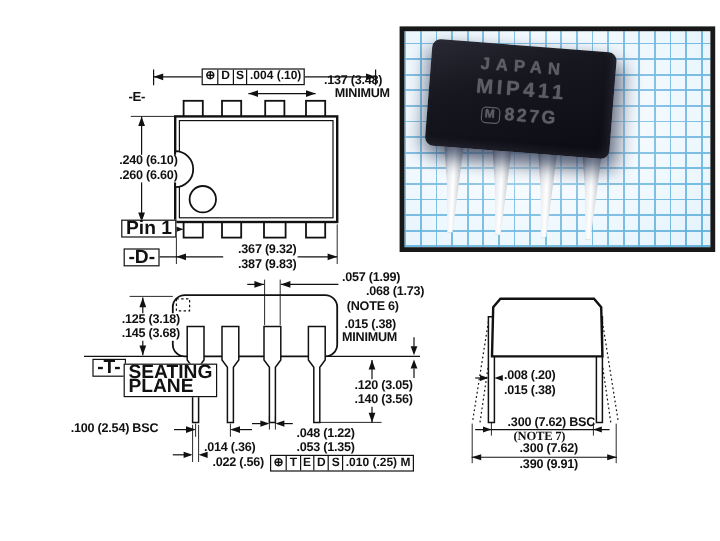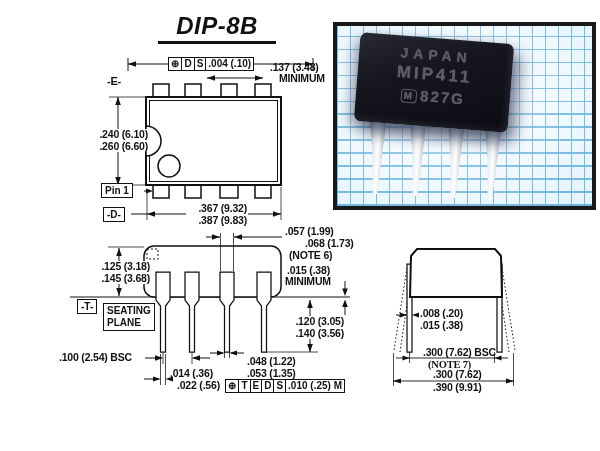--- a/index.html
+++ b/index.html
@@ -3,21 +3,21 @@
 <meta charset="utf-8">
 <style>
   html,body{margin:0;padding:0;background:#fff;}
   #canvas{position:relative;width:600px;height:451px;background:#fff;overflow:hidden;
           font-family:"Liberation Sans",sans-serif;color:#111;}
   svg{position:absolute;overflow:visible;}
   svg line,svg path,svg rect,svg circle,svg polyline{stroke:#111;}
   svg polygon{fill:#111;stroke:none;}
   .dim{position:absolute;font-size:10.5px;font-weight:700;letter-spacing:-0.2px;white-space:nowrap;line-height:11.5px;}
   .dimc{text-align:right;background:#fff;padding:0 1px;}
-  .boxlab{position:absolute;border:1.5px solid #111;background:#fff;font-size:10px;font-weight:700;
+  .boxlab{position:absolute;border:1.5px solid #111;background:#fff;font-size:16px;font-weight:700;
           padding:0 3px;line-height:13px;white-space:nowrap;}
   .fcf{position:absolute;display:inline-flex;background:#fff;border:1px solid #111;font-size:10px;font-weight:700;line-height:12px;}
   .fcf span{display:block;padding:0 2px;border-right:1px solid #111;}
   .fcf span:last-child{border-right:none;}
   .title{position:absolute;left:158px;top:12px;width:118px;text-align:center;
          font-size:24px;font-weight:700;font-style:italic;letter-spacing:0.5px;
          border-bottom:3px solid #111;padding-bottom:1px;}
   
   .photo{position:absolute;left:333px;top:22px;width:263px;height:188px;border:4px solid #181818;box-sizing:border-box;
          background:
@@ -40,21 +40,20 @@
         background:linear-gradient(90deg,#868c96 0%,#e8ecf1 30%,#ffffff 55%,#aab1ba 100%);
         clip-path:polygon(8% 0,92% 0,80% 42%,63% 100%,40% 100%,27% 42%);
         filter:drop-shadow(3px 4px 2px rgba(12,22,50,0.45));
         transform:rotate(3deg);}
 </style>
 </head>
 <body>
 
 <div id="canvas">
 
-  <div class="title">DIP-8B</div>
 
   <svg style="left:95px;top:50px;width:240px;height:180px" viewBox="0 0 240 180">
 
     <g fill="#fff" stroke-width="1.5">
       <rect x="58" y="34" width="16" height="14"></rect>
         <rect x="90" y="34" width="16" height="14"></rect>
       <rect x="126" y="34" width="16" height="14"></rect>
         <rect x="160" y="34" width="16" height="14"></rect>
       <rect x="58" y="134" width="16" height="14"></rect>
         <rect x="90" y="134" width="16" height="14"></rect>

